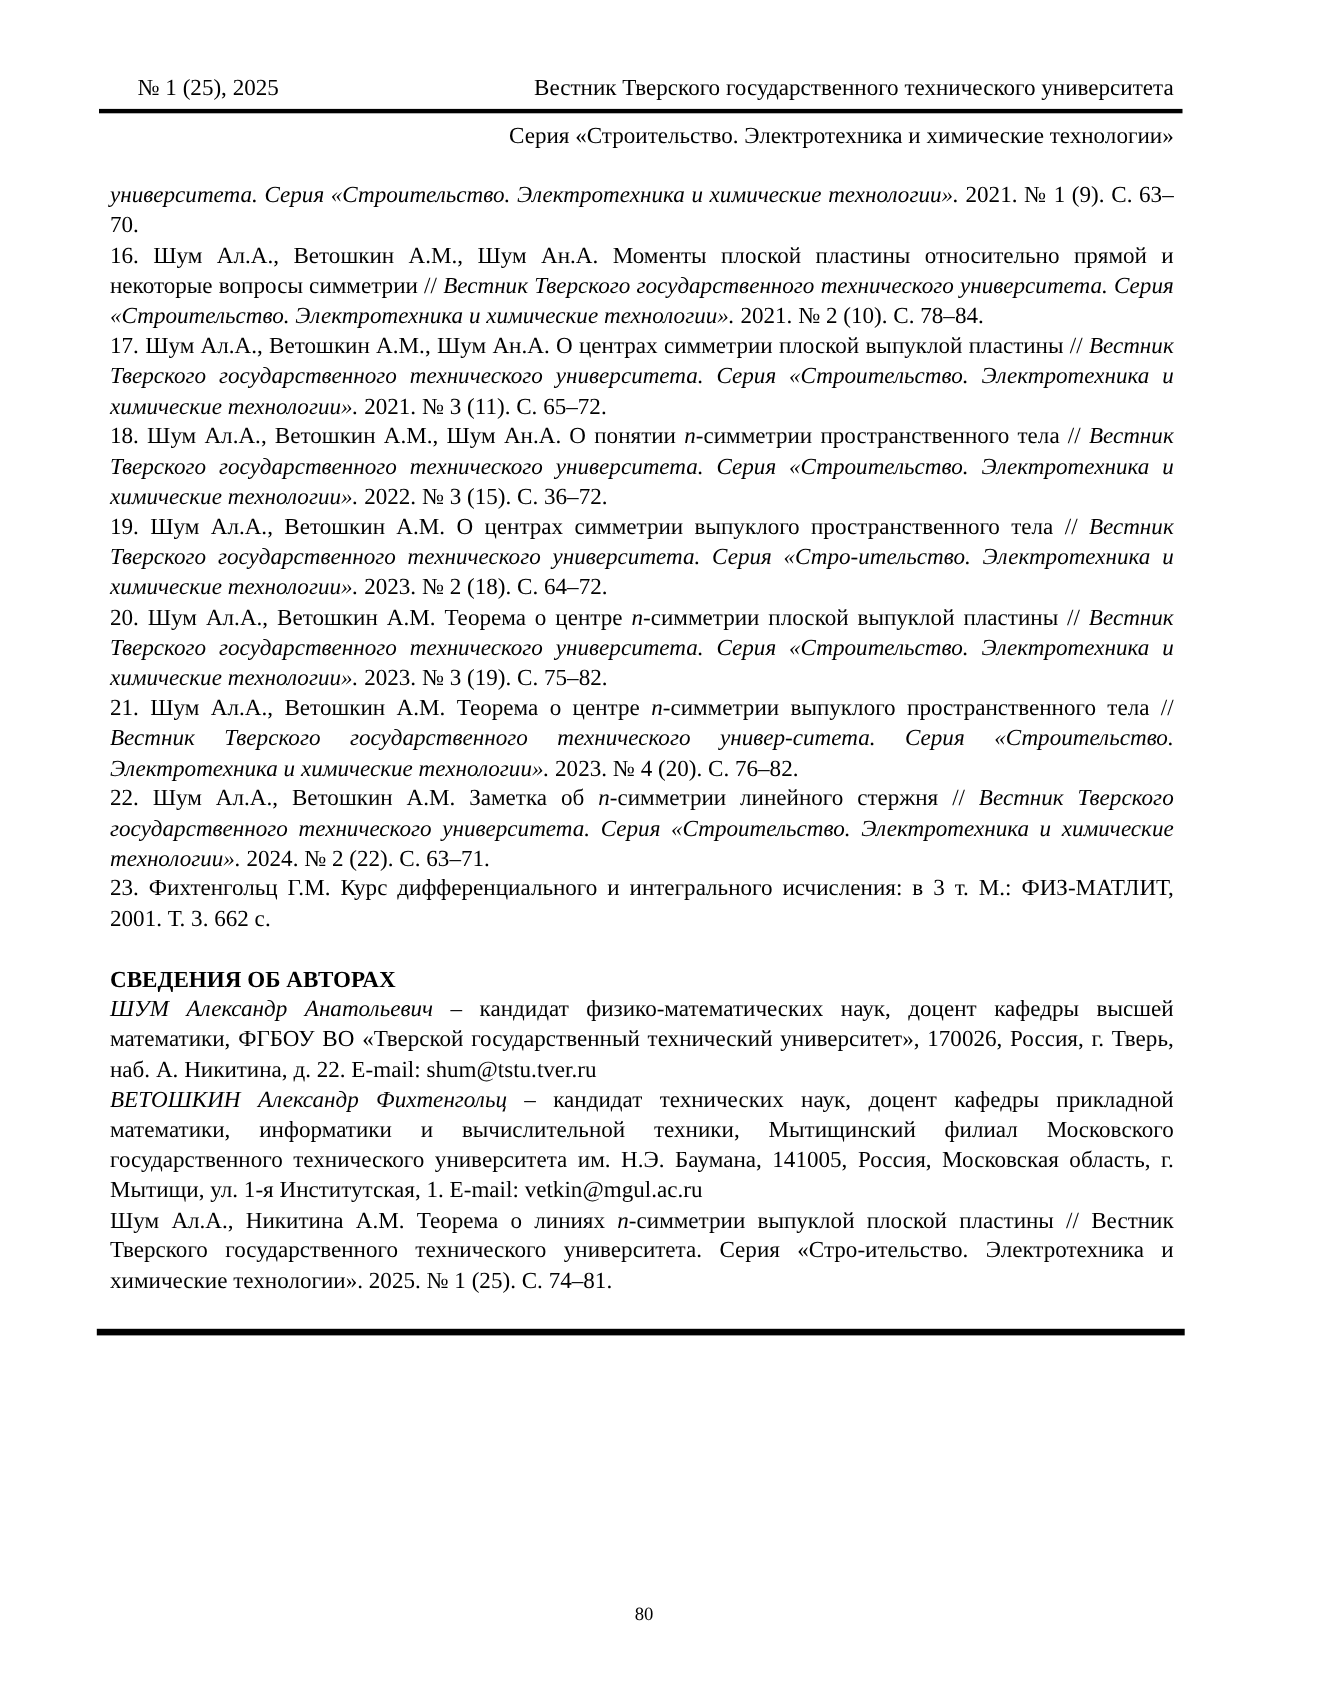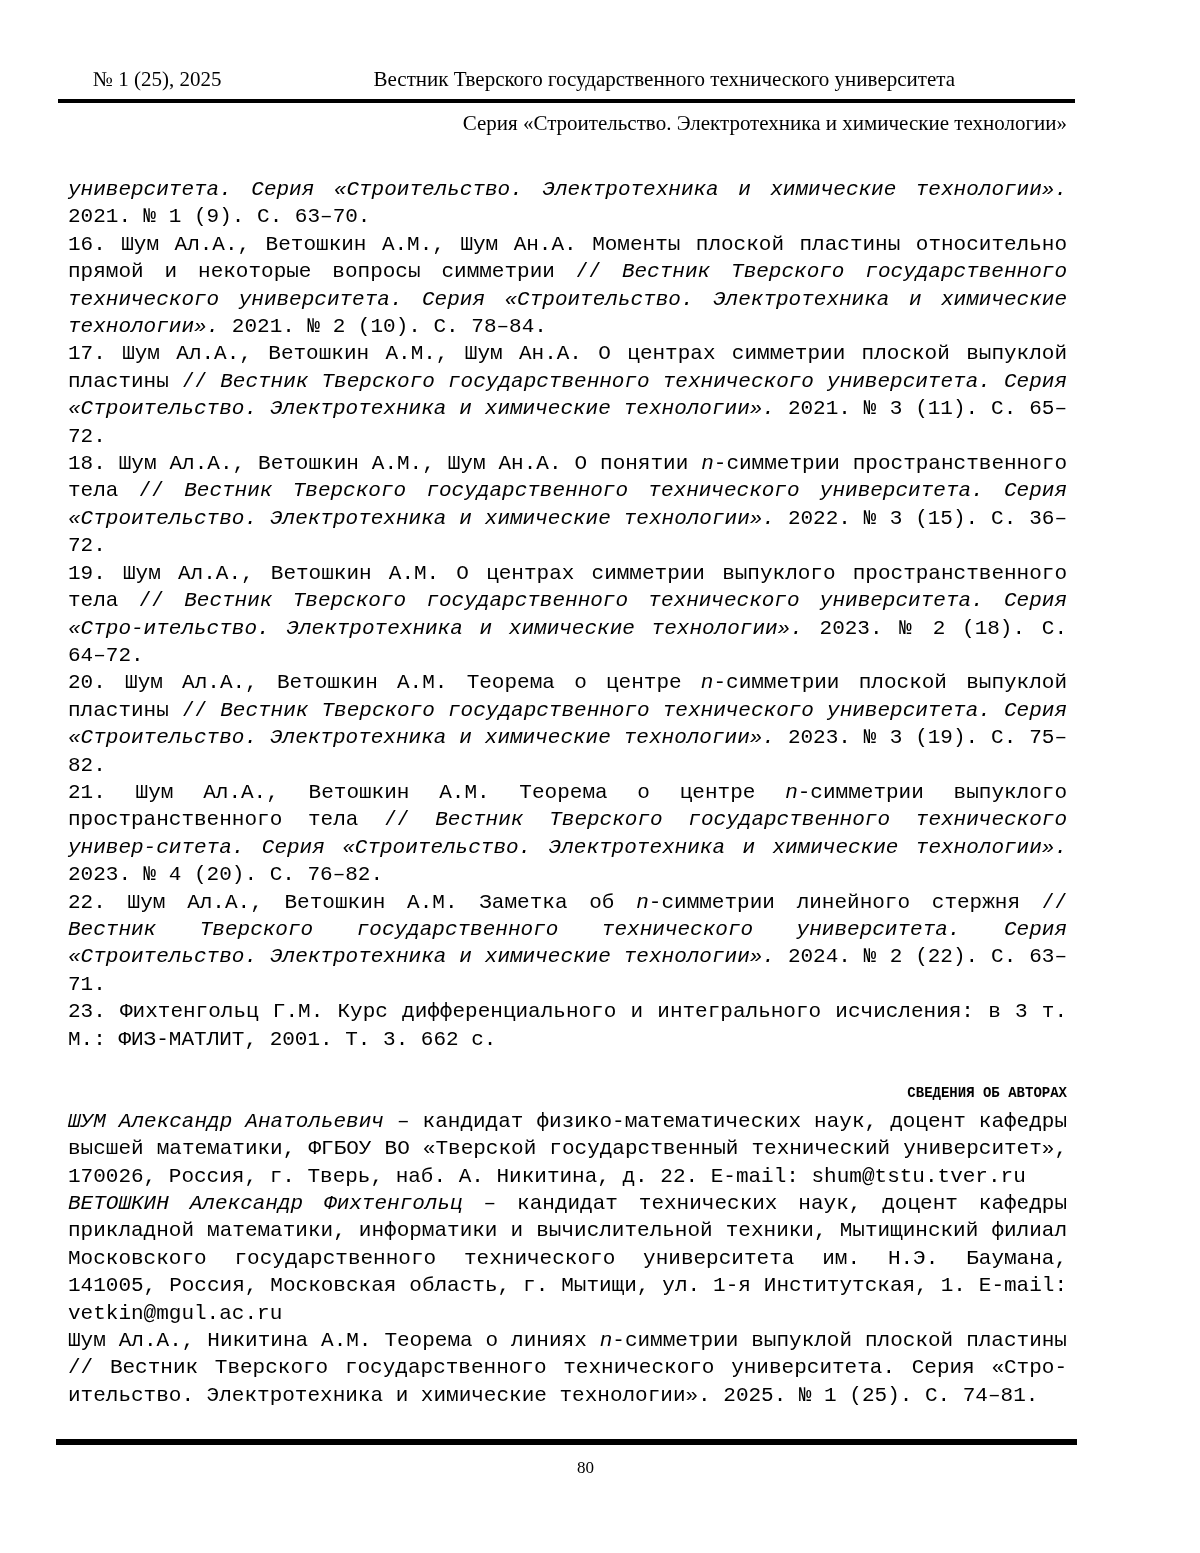--- a/index.html
+++ b/index.html
@@ -6,57 +6,56 @@
   html, body { background: #ffffff; }
   body {
     width: 1200px; height: 1553px;
     font-family: "Liberation Serif", serif;
     color: #000000;
     position: relative;
   }
   .page {
     position: relative;
     width: 1200px; height: 1553px;
-    padding: 66px 133px 0 68px;
+    padding: 66px 133px 0 100px;
     overflow: hidden;
   }
   
   .header-top {
     display: flex;
     align-items: baseline;
     font-size: 21px;
     line-height: 26px;
   }
   .issue { margin-left: 25px; white-space: nowrap; }
-  .title-wrap { flex: 1; text-align: center; padding-left: 40px; }
+  .title-wrap { flex: 1; text-align: right; padding-left: 40px; }
   .header-rule {
     height: 4px; background: #000;
     margin: 7px -8px 0 -10px;
   }
   .series {
     font-size: 21px; line-height: 26px;
     text-align: right;
     padding-left: 222px;
     margin-top: 7px;
     white-space: nowrap;
   }
   
   .body-text {
-    margin-top: 40px;
+    margin-top: 28px;
     font-size: 21px;
     line-height: 27.4px;
     text-align: justify;
-    font-family: Liberation Mono, monospace;
   }
   p.ref { text-align: justify; }
   .it { font-style: italic; }
   .section-heading {
-    font-size: 14px;
+    font-size: 21px;
     font-weight: bold;
-    text-align: right;
+    text-align: left;
     margin-top: 27.4px;
     line-height: 27.4px;
   }
   .bottom-rule {
     height: 6px; background: #000;
     margin: 30px -10px 0 -12px;
   }
   .page-number {
     position: absolute;
     top: 1458px;

